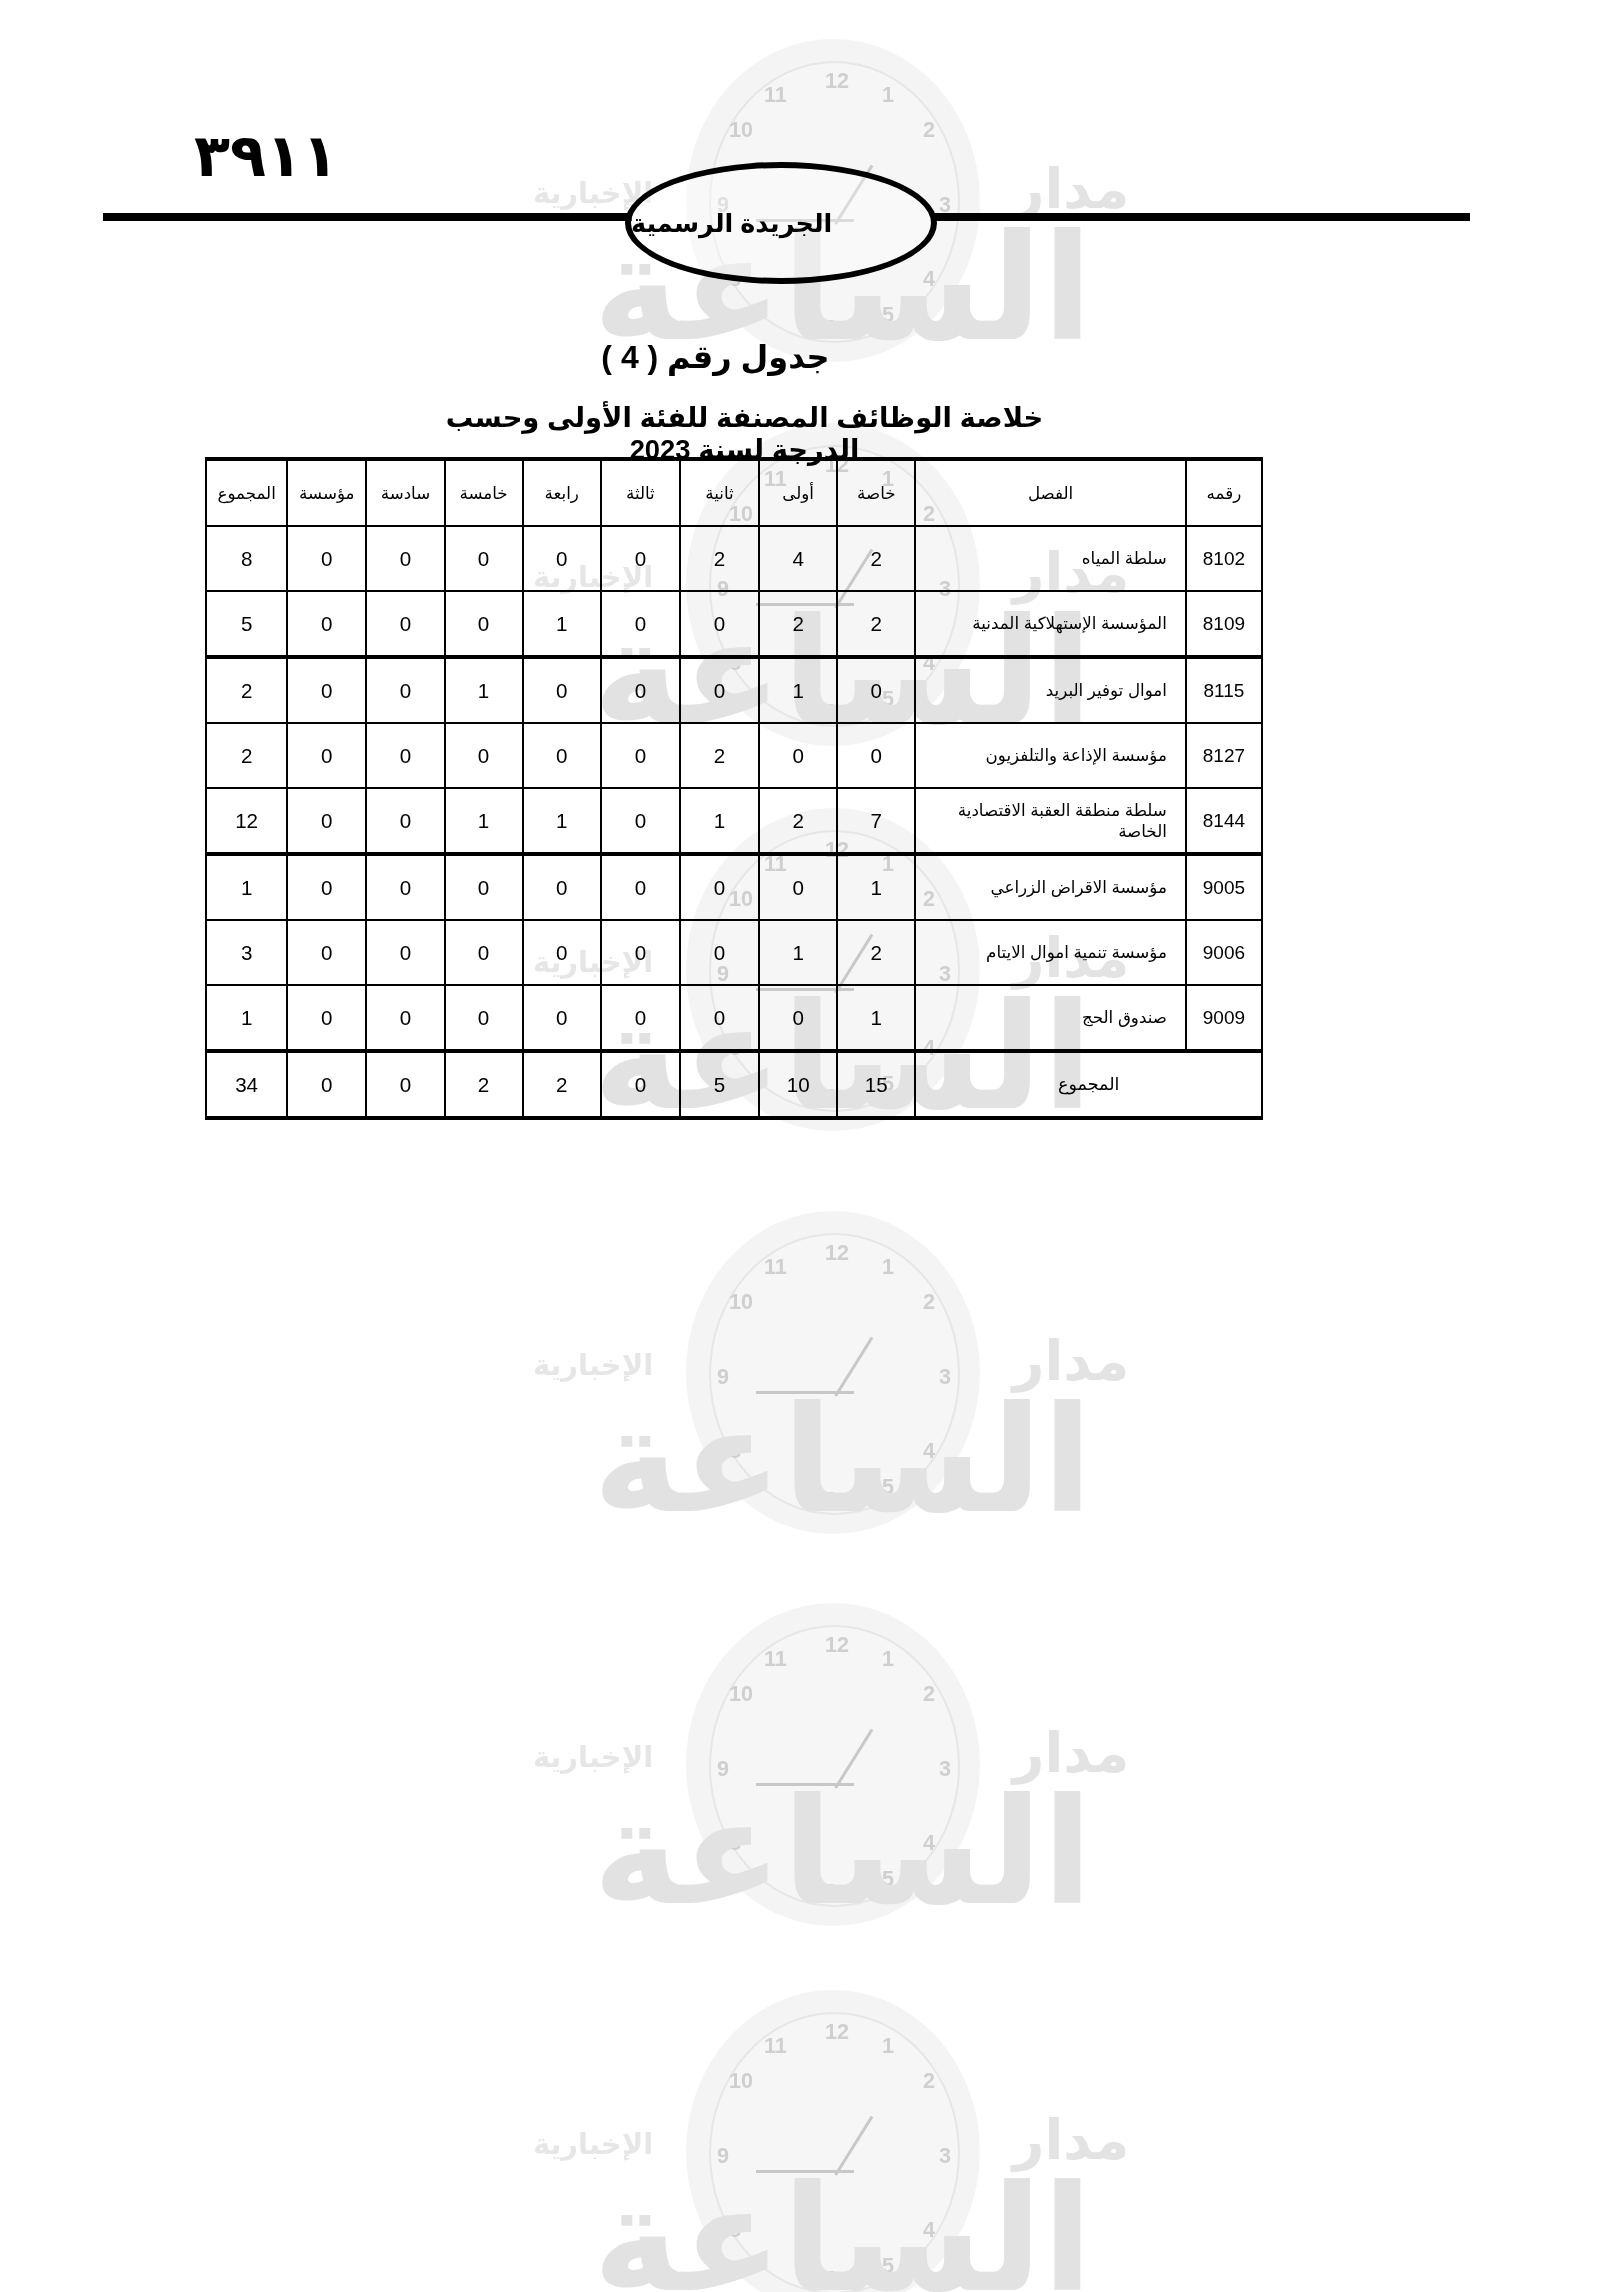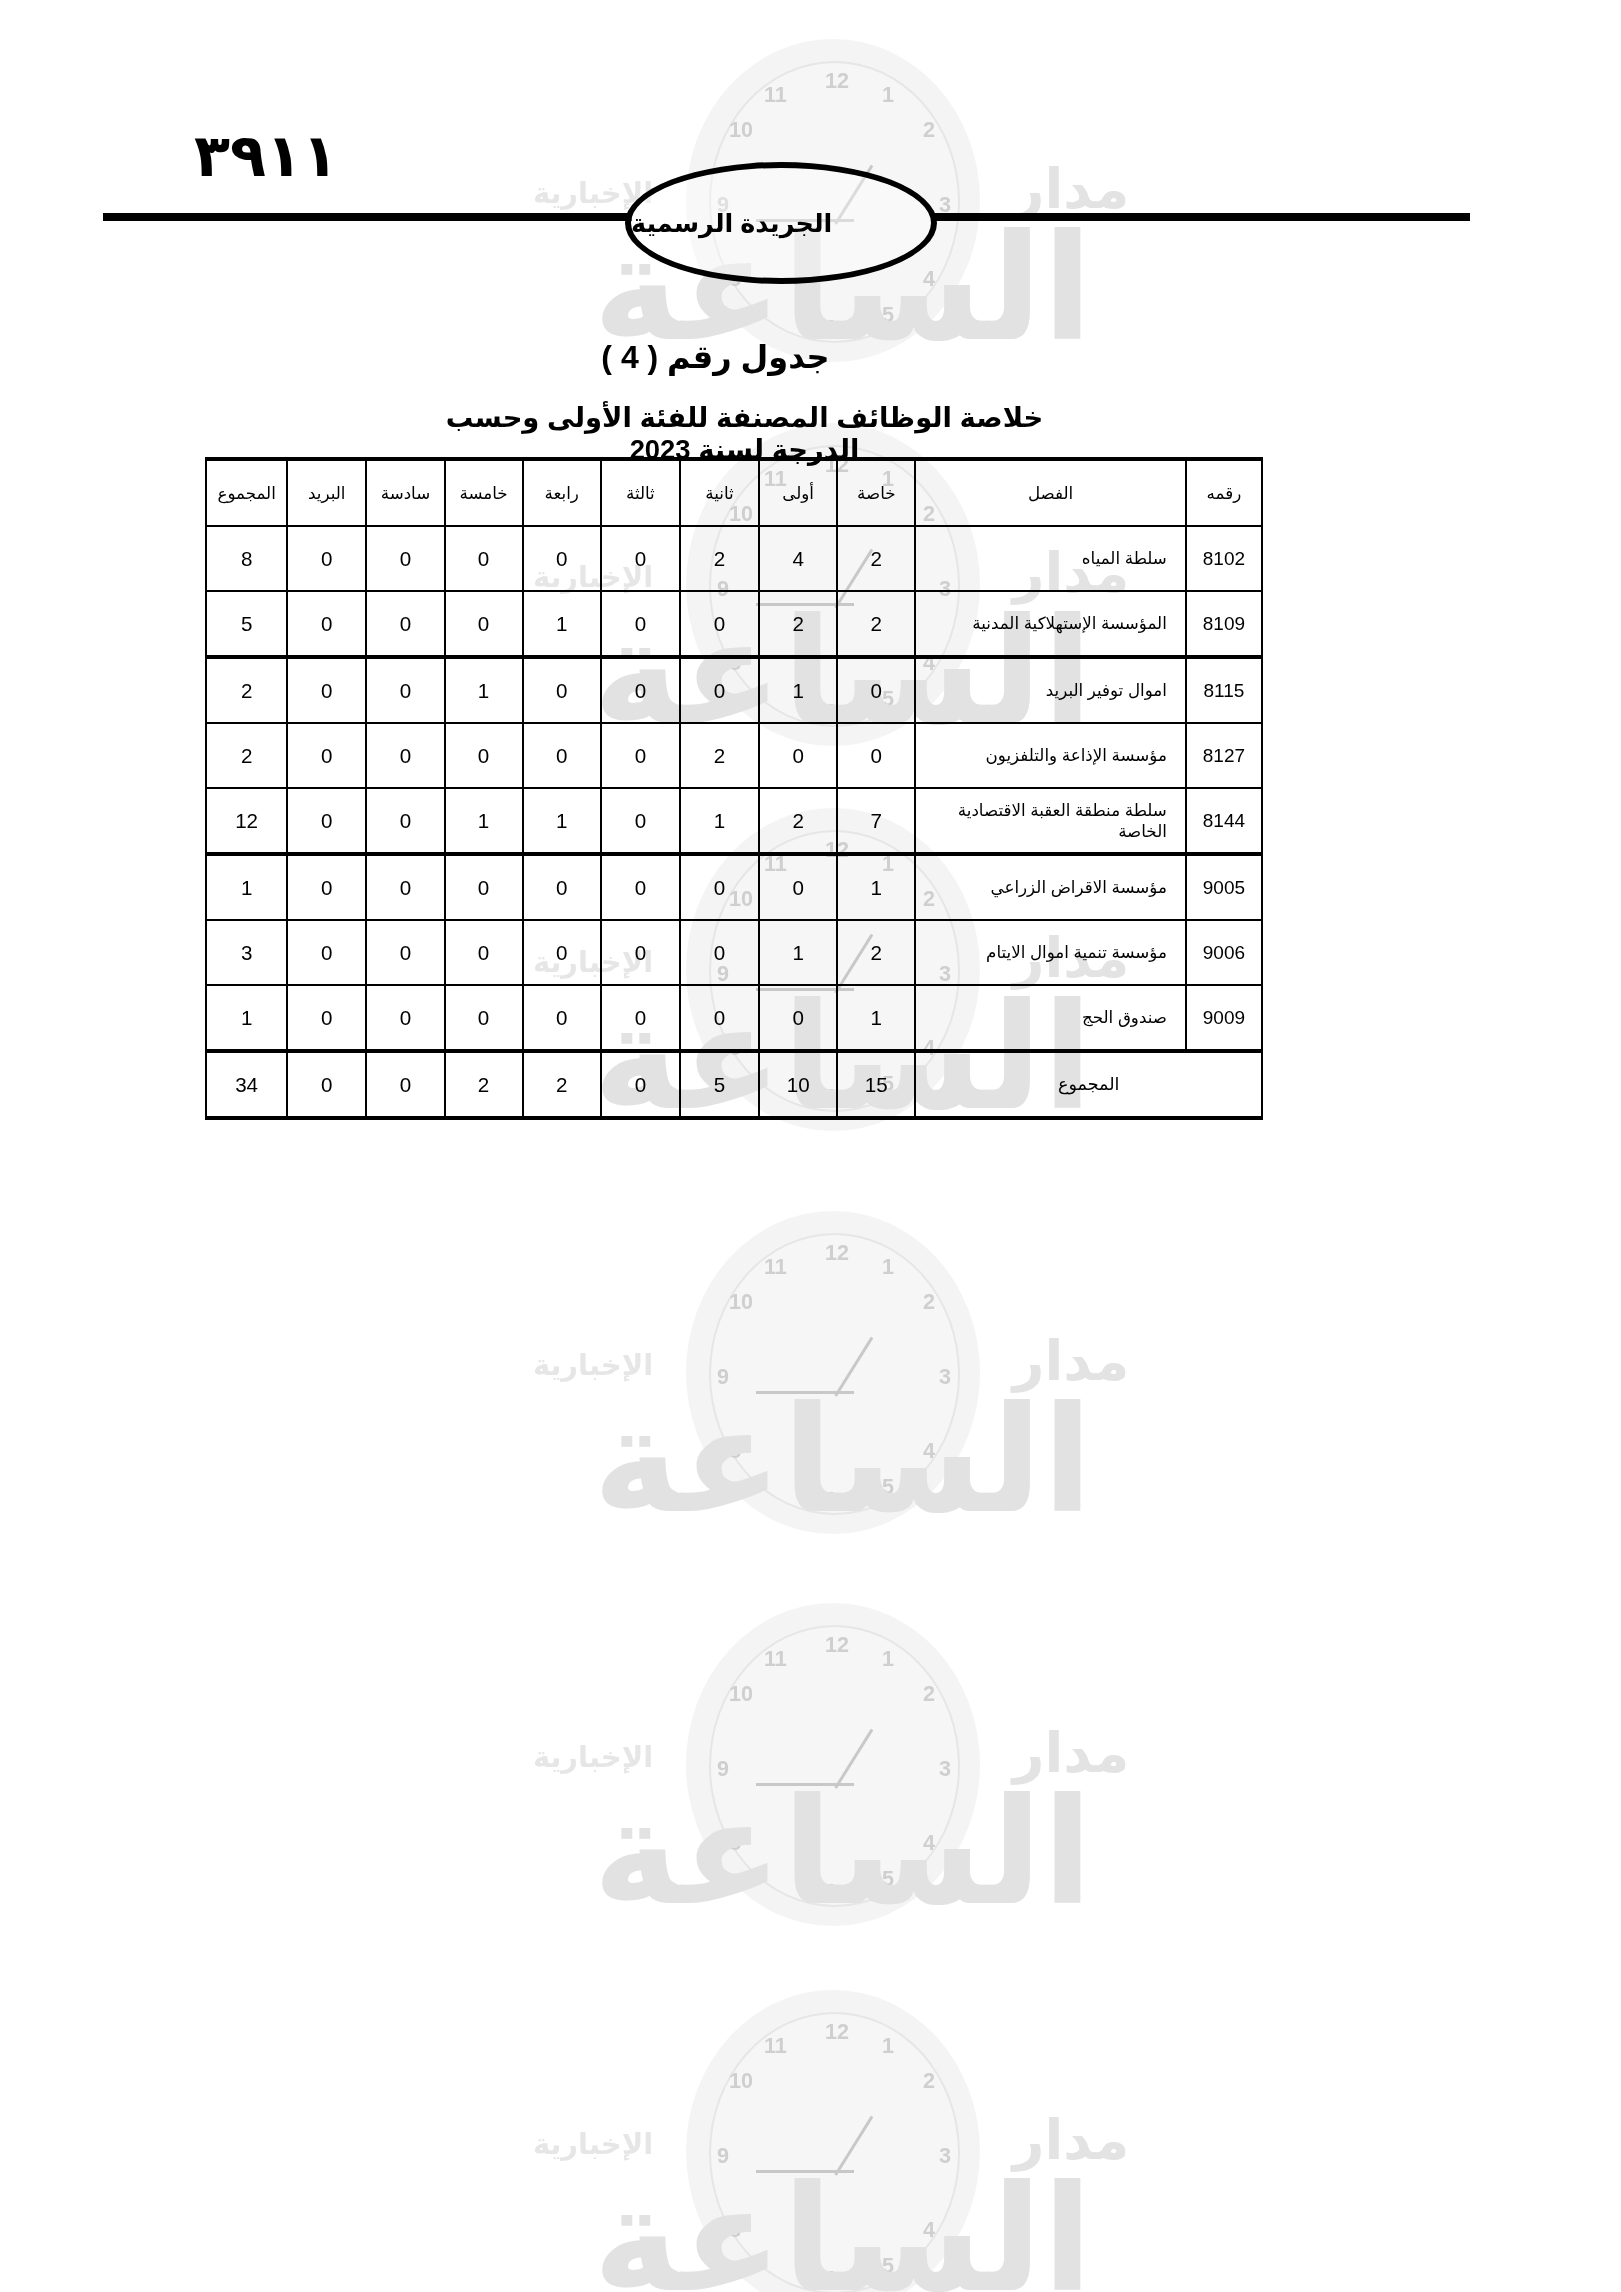--- a/index.html
+++ b/index.html
@@ -199,21 +199,21 @@
     <tr>
       <th>رقمه</th>
       <th>الفصل</th>
       <th>خاصة</th>
       <th>أولى</th>
       <th>ثانية</th>
       <th>ثالثة</th>
       <th>رابعة</th>
       <th>خامسة</th>
       <th>سادسة</th>
-      <th>البريد</th>
+      <th>مؤسسة</th>
       <th>المجموع</th>
     </tr>
   </thead>
   <tbody id="table-body">
     <tr>
         <td class="code">8102</td>
         <td class="name">سلطة المياه</td>
         <td>2</td>
         <td>4</td>
         <td>2</td>

